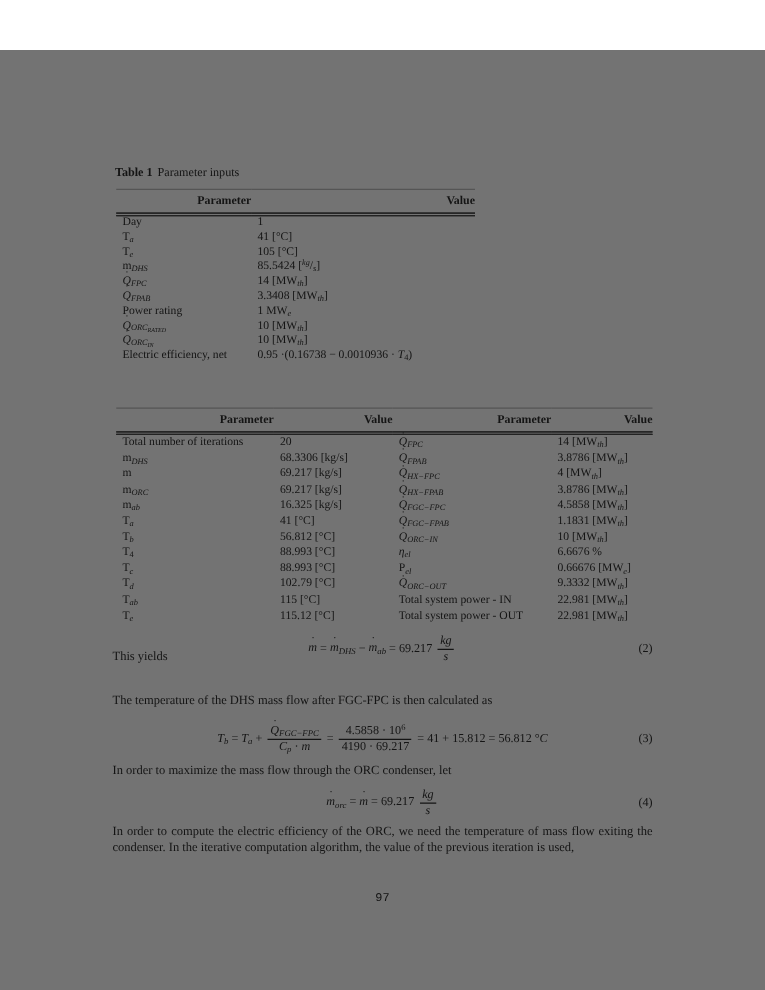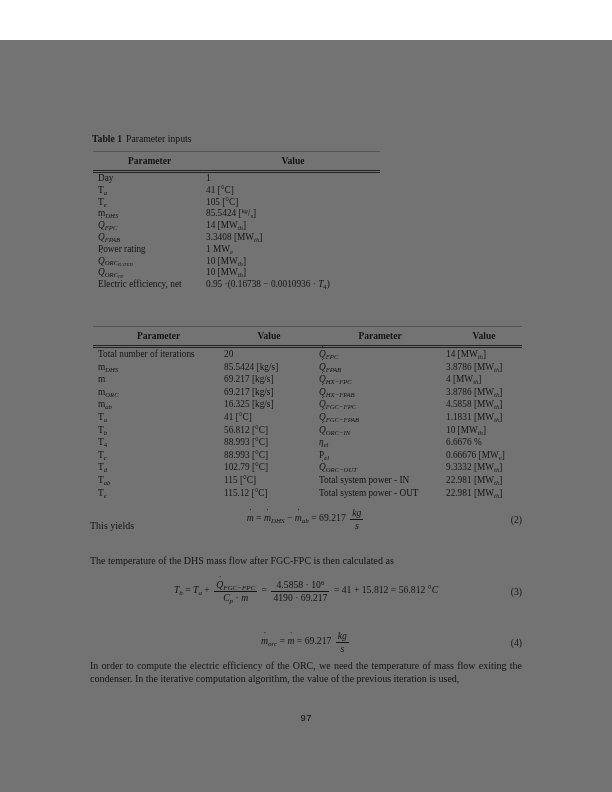--- a/index.html
+++ b/index.html
@@ -5,21 +5,21 @@
   html,body{margin:0;padding:0;background:#ffffff;}
   .page{position:relative;width:612px;height:792px;background:#737373;overflow:hidden;
         font-family:"Liberation Serif","DejaVu Serif",serif;color:#141414;margin-top:40px;}
 
   .caption{position:absolute;left:92px;font-size:9.7px;line-height:12px;white-space:nowrap;}
   .caption .cap-label{font-weight:bold;}
   .caption .cap-text{margin-left:4px;}
 
   table.datatable{position:absolute;border-collapse:collapse;table-layout:fixed;
         border-top:1px solid #555;}
-  table.datatable th{font-weight:bold;font-size:9.5px;text-align:center;padding:0 0 0 5px;
+  table.datatable th{font-weight:bold;font-size:9.5px;text-align:right;padding:0 0 0 5px;
         height:18px;vertical-align:middle;border-bottom:3px double #222;}
   table.datatable td{font-size:9.3px;text-align:left;padding:0 0 0 5px;vertical-align:middle;
         white-space:nowrap;overflow:visible;}
   table.t1 td{height:11.8px;line-height:11.8px;}
   table.t2 td{height:12.6px;line-height:12.6px;}
 
   sub{font-size:0.72em;line-height:0;vertical-align:-0.28em;}
   sup{font-size:0.7em;line-height:0;vertical-align:0.45em;}
 
   .dot{position:relative;}
@@ -121,21 +121,21 @@
     </thead>
     <tbody>
       <tr>
           <td>Total number of iterations</td>
           <td>20</td>
           <td><i><span class="dot">Q</span></i><sub><i>FPC</i></sub></td>
           <td>14 [MW<sub><i>th</i></sub>]</td>
         </tr>
       <tr>
           <td>m<sub><i>DHS</i></sub></td>
-          <td>85.5424 [kg/s]</td>
+          <td>68.3306 [kg/s]</td>
           <td><i><span class="dot">Q</span></i><sub><i>FPAB</i></sub></td>
           <td>3.8786 [MW<sub><i>th</i></sub>]</td>
         </tr>
       <tr>
           <td>m</td>
           <td>69.217 [kg/s]</td>
           <td><i><span class="dot">Q</span></i><sub><i>HX−FPC</i></sub></td>
           <td>4 [MW<sub><i>th</i></sub>]</td>
         </tr>
       <tr>
@@ -202,20 +202,21 @@
     <span class="eqnum">(2)</span>
   </div>
 
   <div class="para" style="top:514px;">The temperature of the DHS mass flow after FGC-FPC is then calculated as</div>
 
   <div class="eq" style="top:534px;height:34px;">
     <span><i>T</i><sub><i>b</i></sub> = <i>T</i><sub><i>a</i></sub> + <span class="frac"><span class="fnum"><i><span class="dot">Q</span></i><sub><i>FGC−FPC</i></sub></span><span class="fden"><i>C</i><sub><i>p</i></sub> · <i>m</i></span></span> = <span class="frac"><span class="fnum">4.5858 · 10<sup>6</sup></span><span class="fden">4190 · 69.217</span></span> = 41 + 15.812 = 56.812 °<i>C</i></span>
     <span class="eqnum">(3)</span>
   </div>
 
+  <div class="para" style="top:570px;">In order to maximize the mass flow through the ORC condenser, let</div>
 
   <div class="eq" style="top:587px;height:30px;">
     <span><i><span class="dot">m</span></i><sub><i>orc</i></sub> = <i><span class="dot">m</span></i> = 69.217 <span class="frac"><span class="fnum"><i>kg</i></span><span class="fden"><i>s</i></span></span></span>
     <span class="eqnum">(4)</span>
   </div>
 
   <div class="para justify" style="top:619px;">In order to compute the electric efficiency of the ORC, we need the temperature of mass flow exiting the condenser. In the iterative computation algorithm, the value of the previous iteration is used,</div>
 
   <div class="pageno" style="top:673px;">97</div>
 

